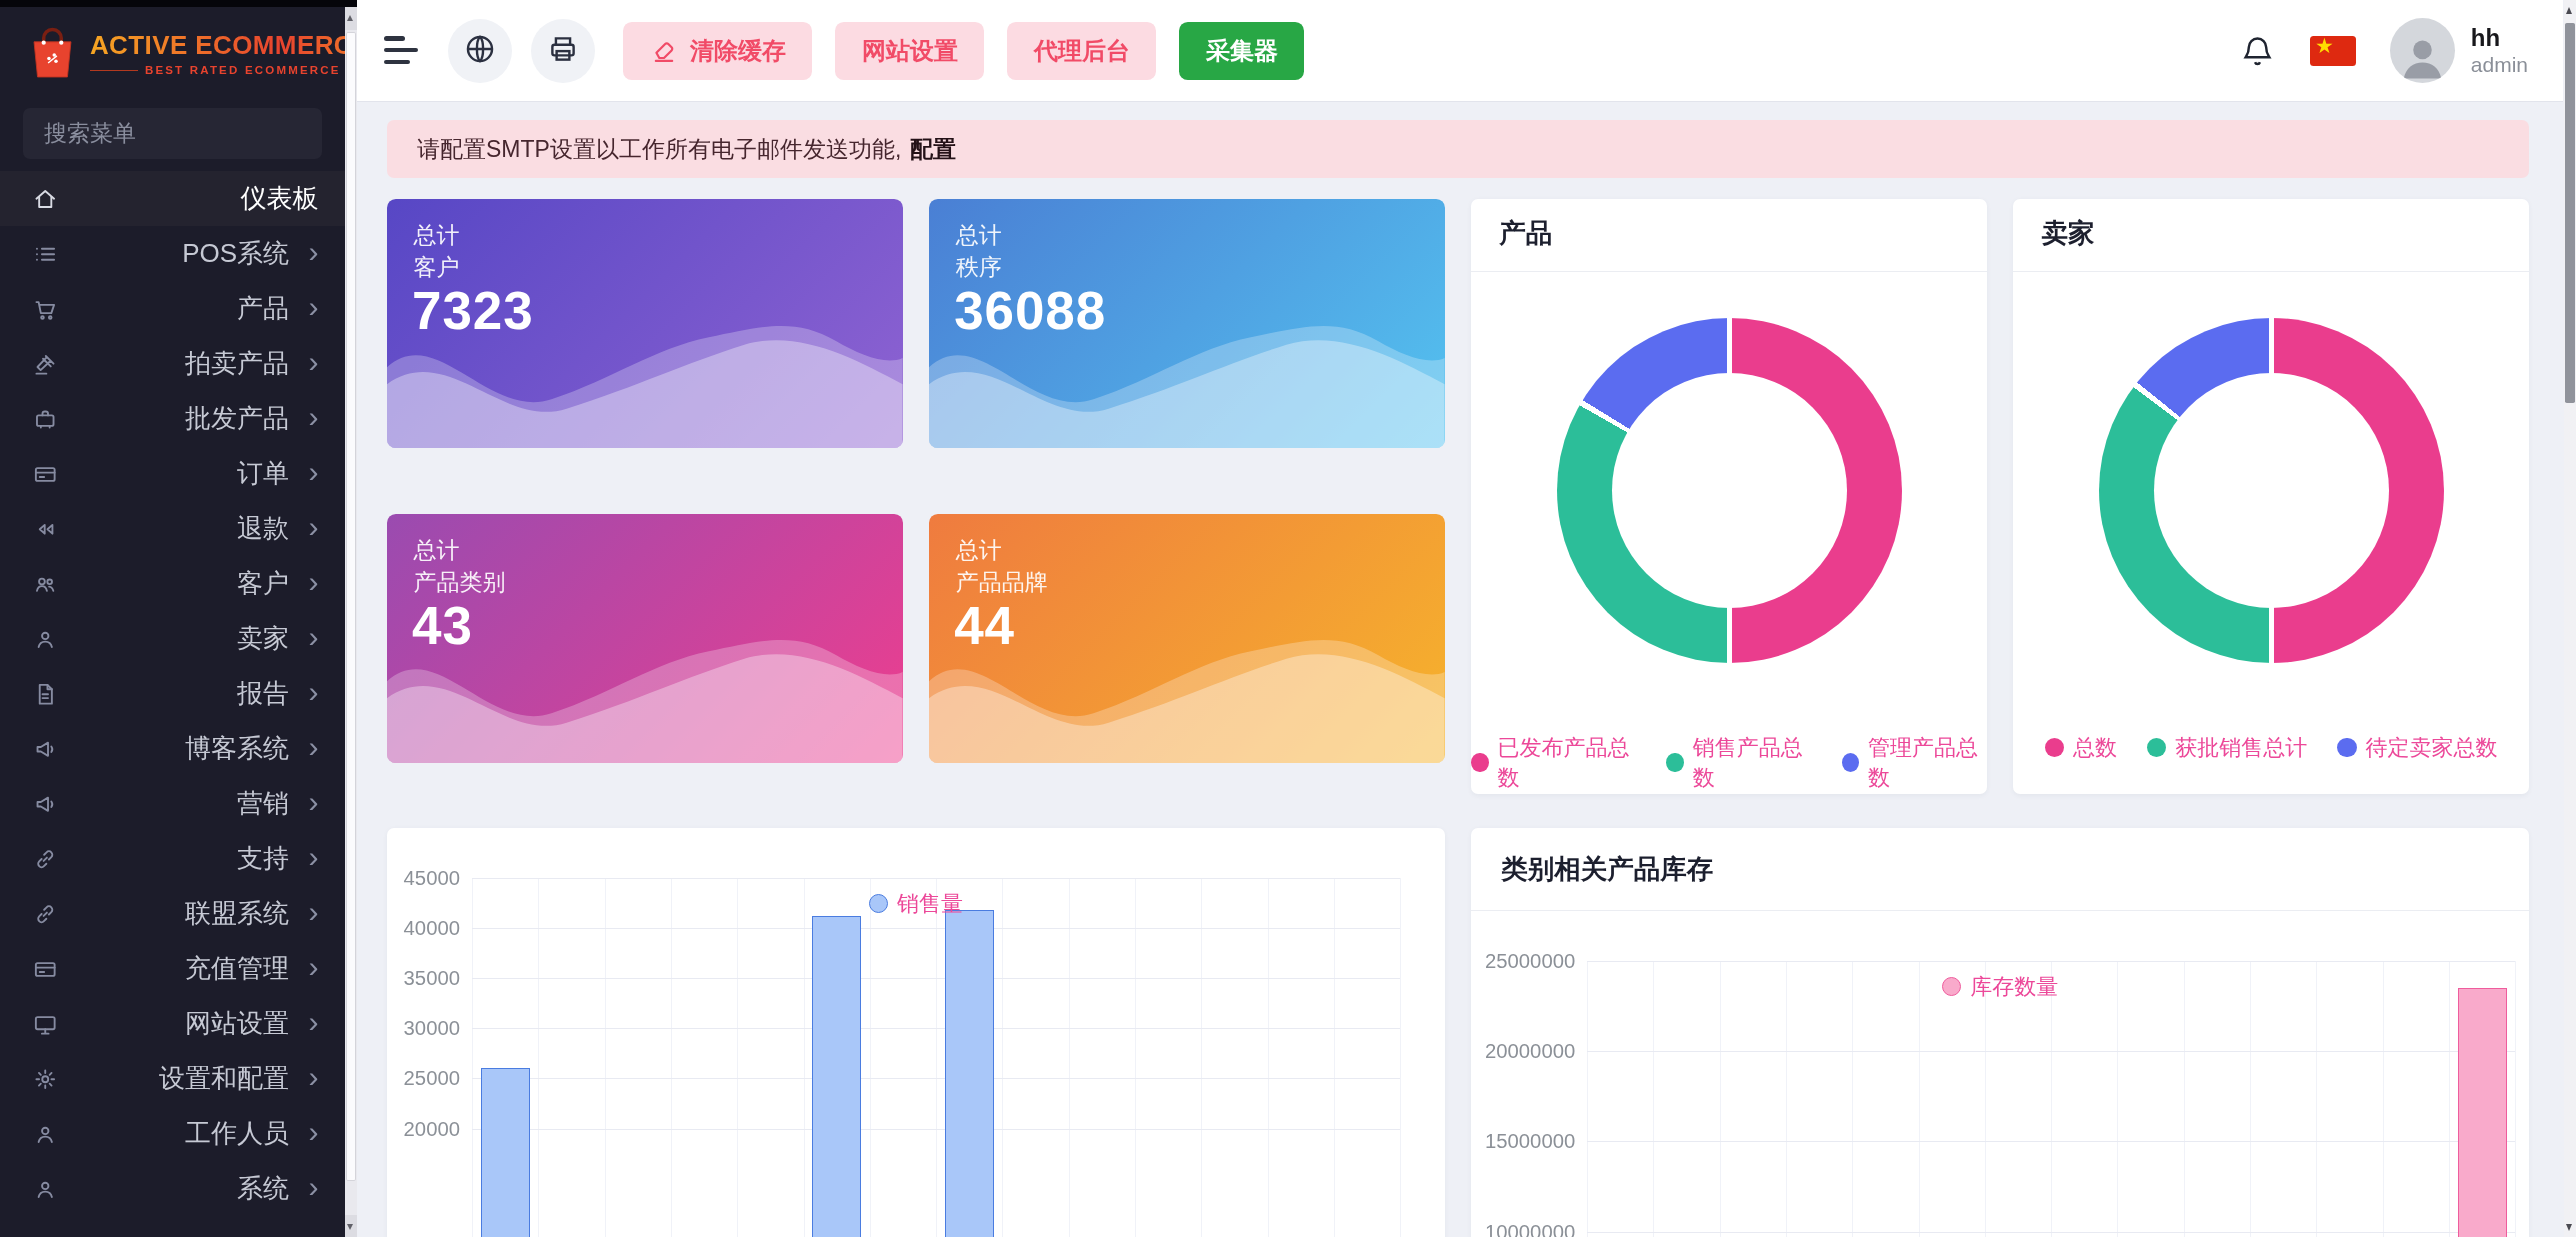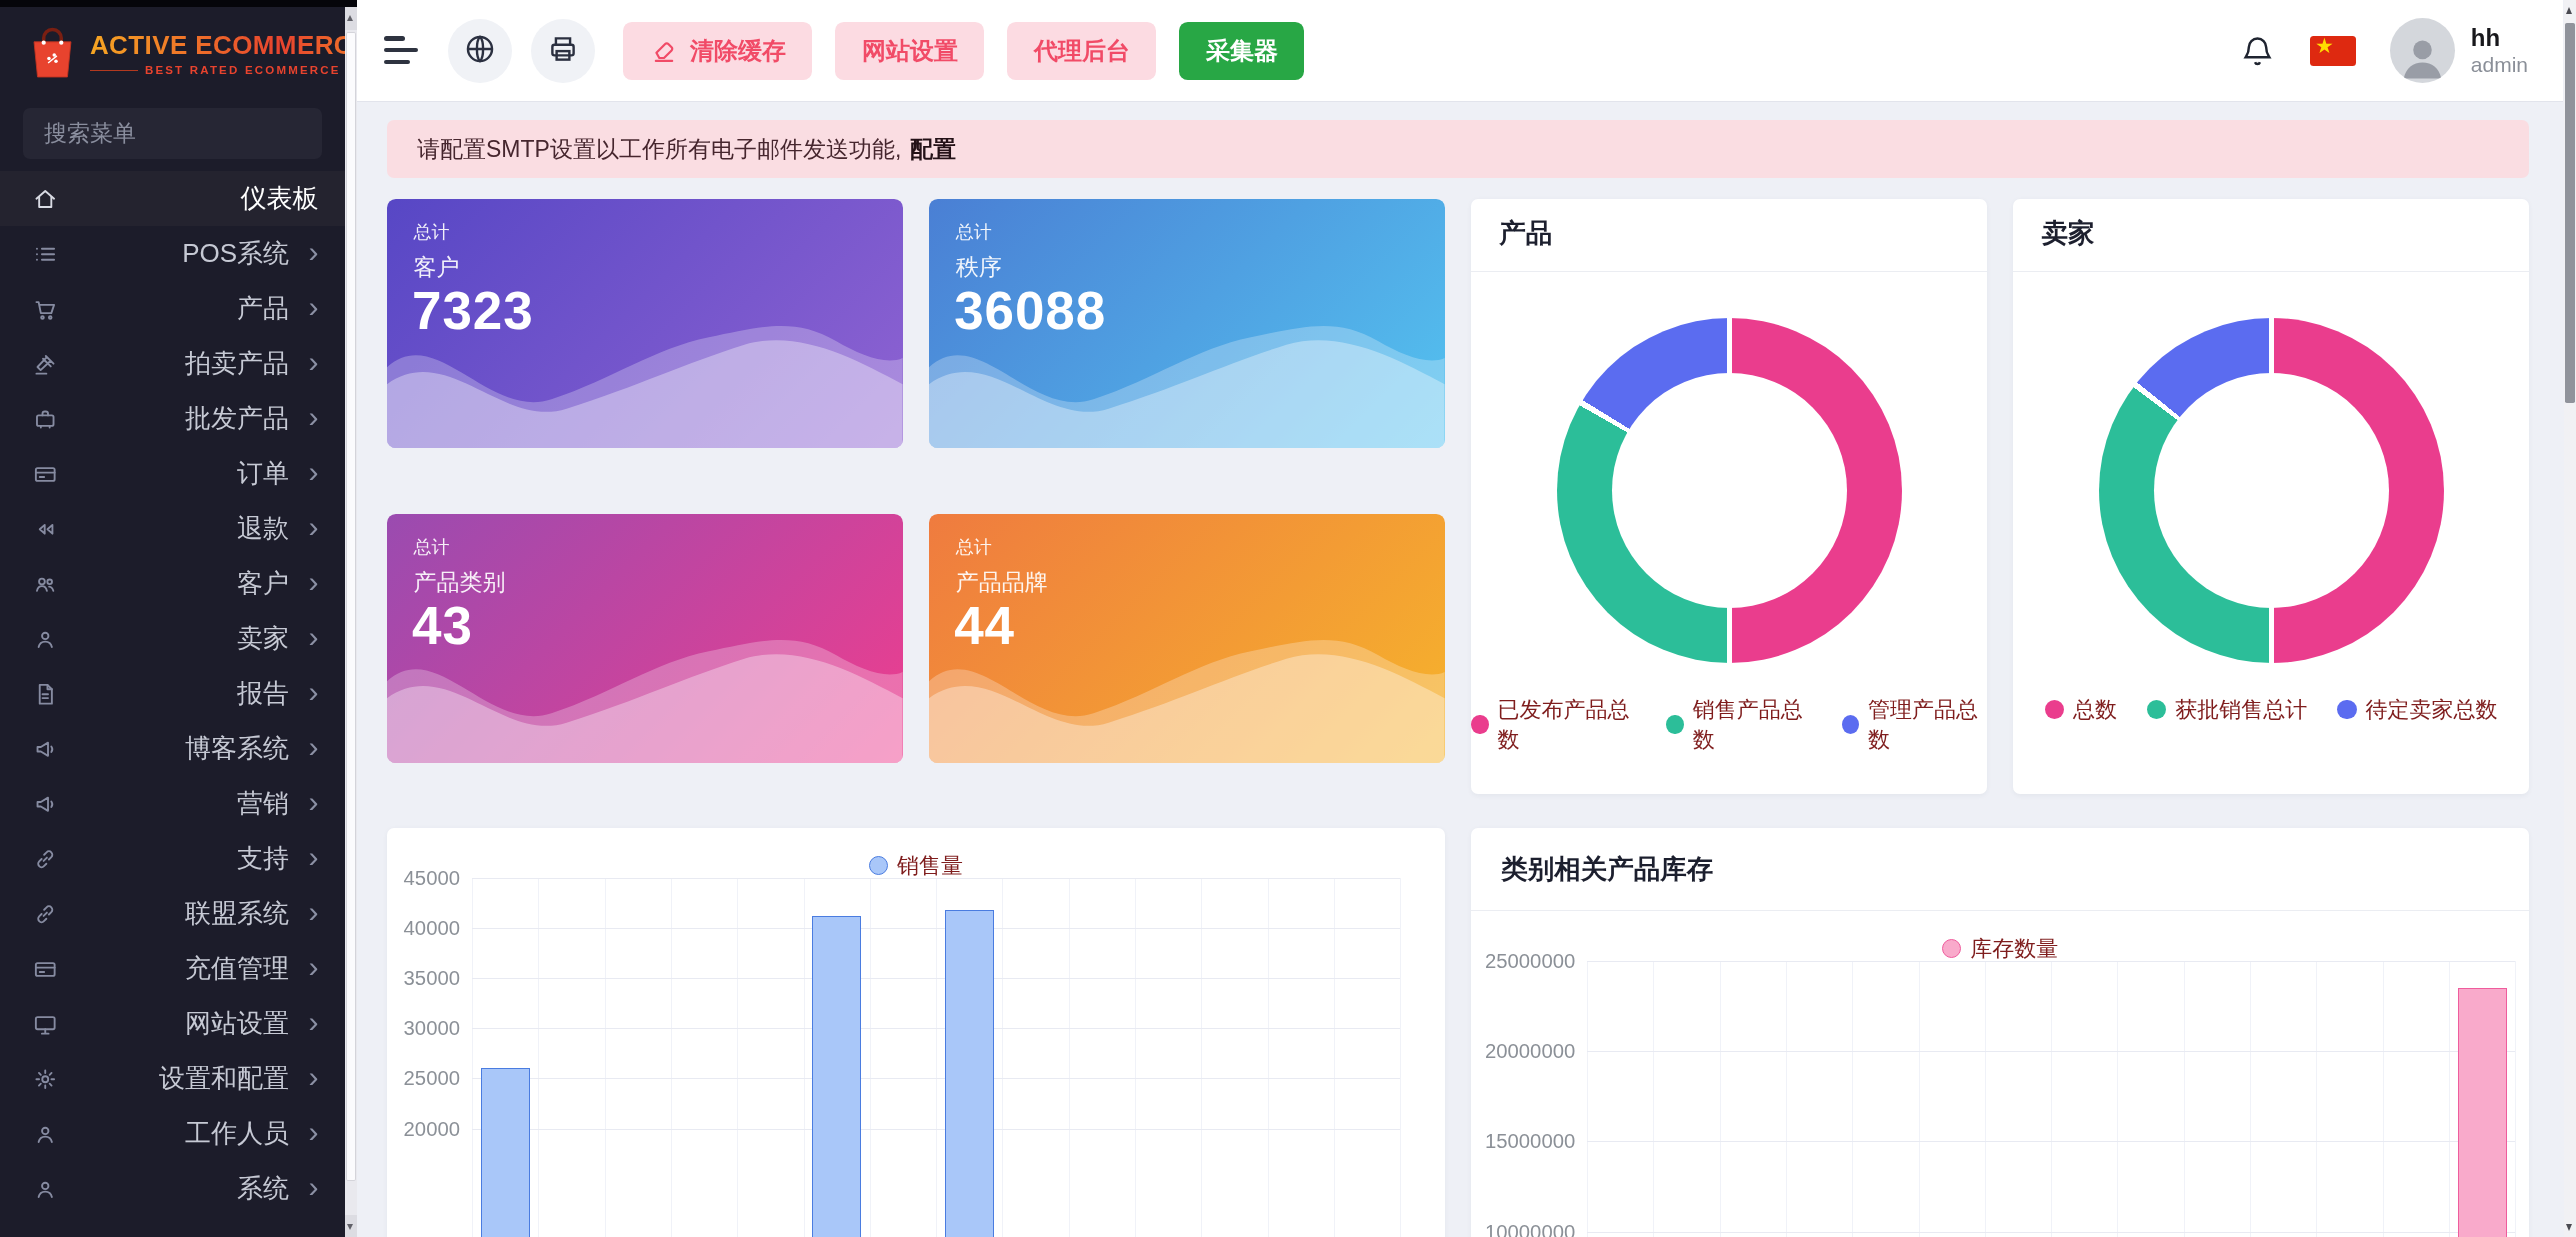--- a/index.html
+++ b/index.html
@@ -87,34 +87,34 @@
   
   .content{position:absolute;left:357px;top:101px;width:2206px;height:1137px;box-sizing:border-box;padding:19.4px 34px 0 30px;}
   .alert{
     background:#fadde2;border-radius:7px;height:58px;display:flex;align-items:center;
     padding:0 30px;font-size:23px;color:#46262e;
   }
   .alert b{margin-left:8.8px;color:#241117;cursor:pointer;}
   .grid{display:grid;grid-template-columns:repeat(4,1fr);gap:34px 26.5px;margin-top:21px;}
   
   .stat-card{border-radius:8.8px;height:249px;position:relative;overflow:hidden;color:#fff;}
-  .stat-card .l1{position:absolute;left:26.5px;top:21px;font-size:18px;opacity:.92;}
+  .stat-card .l1{position:absolute;left:26.5px;top:21px;font-size:23px;opacity:.92;}
   .stat-card .l2{position:absolute;left:26.5px;top:53px;font-size:23px;opacity:.92;}
   .stat-card .num{position:absolute;left:25px;top:81px;font-size:53px;font-weight:800;letter-spacing:0.9px;}
   .stat-card svg.waves{position:absolute;left:0;bottom:-1.8px;width:100%;height:141px;}
   
   .panel{background:#fff;border-radius:7px;box-shadow:0 1.8px 5.3px rgba(40,50,80,.05);position:relative;}
   .card-head{font-size:26.5px;font-weight:700;color:#1c1f2e;border-bottom:0.9px solid #ebedf2;}
   .donut-card{grid-row:1 / span 2;}
   .donut-card .card-head{padding:16px 28px 19.4px 28px;}
   .donut-wrap{height:476px;position:relative;}
   .donut{width:345px;height:345px;border-radius:50%;margin:46px auto 0;position:relative;}
   .donut .hole{position:absolute;left:55px;top:55px;width:235px;height:235px;border-radius:50%;background:#fff;}
   .legend{display:flex;justify-content:center;align-items:center;gap:30px;margin-top:32px;}
-  .legend-item{display:flex;align-items:center;gap:8.8px;font-size:22px;color:#7f1d1d;cursor:pointer;}
+  .legend-item{display:flex;align-items:center;gap:8.8px;font-size:22px;color:#ec4899;cursor:pointer;margin-top:38px;}
   .lg-dot{width:19.4px;height:19.4px;border-radius:50%;box-sizing:border-box;}
   
   .chart-card{height:796px;overflow:hidden;}
   .chart-card.c1{grid-column:1 / span 2;grid-row:3;}
   .chart-card.c2{grid-column:3 / span 2;grid-row:3;}
   .chart-card .card-head{padding:23px 30px;}
   .chart-body{position:relative;height:714px;}
   .bar-legend{position:absolute;left:0;right:0;top:23px;display:flex;justify-content:center;z-index:2;}
   .plot{position:absolute;top:50px;height:442px;}
   .vgrid{position:absolute;top:0;bottom:0;width:0.9px;background:#f0f2f8;}

